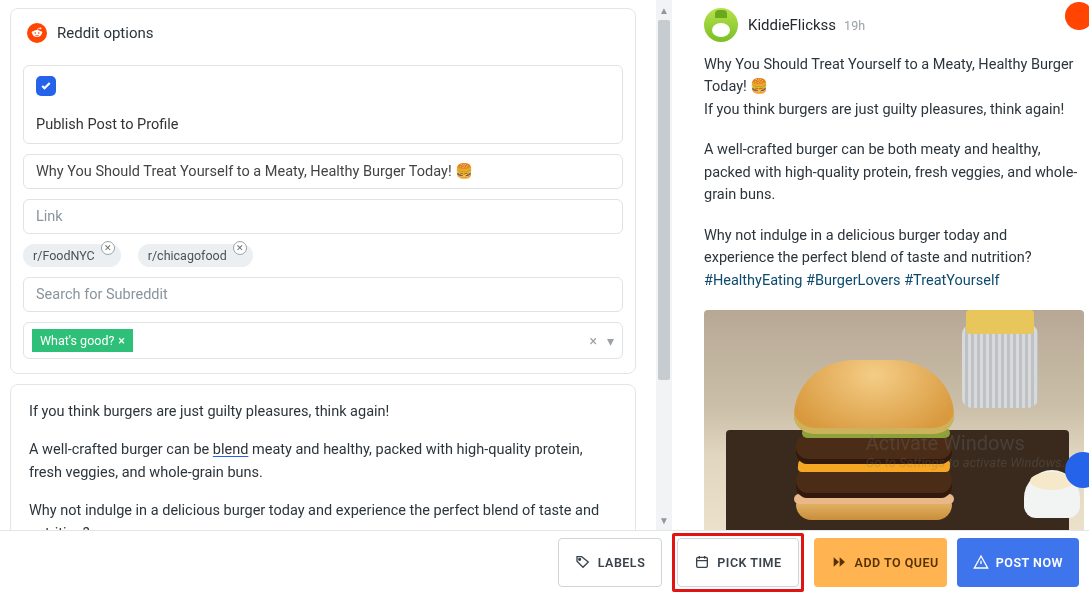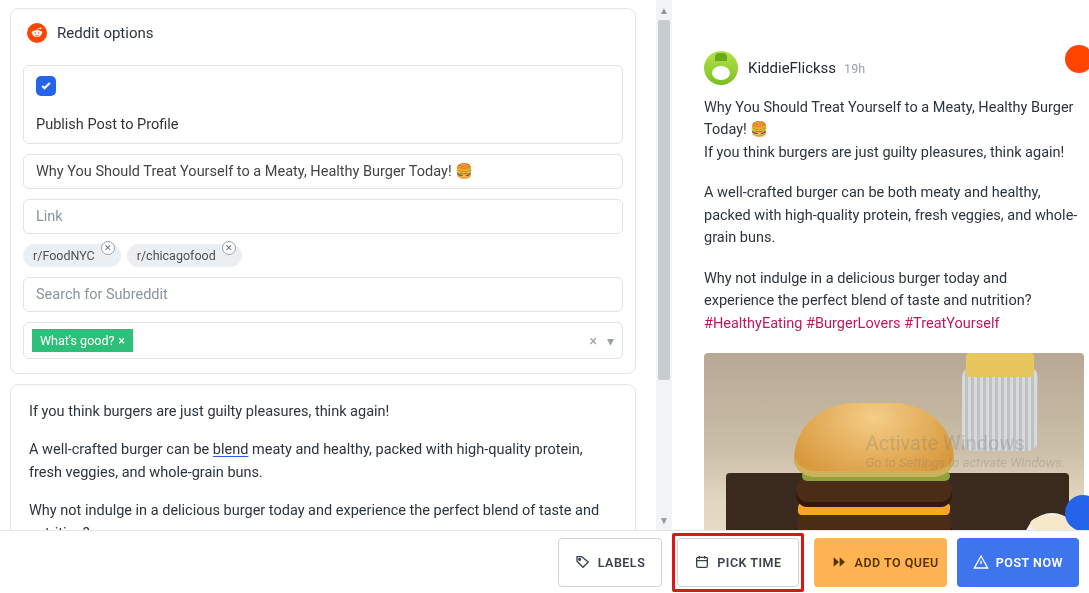--- a/index.html
+++ b/index.html
@@ -18,21 +18,21 @@
 .reddit-title { font-size: 15px; color: #2c353c; }
 
 .fields { padding: 6px 12px 14px 12px; }
 .field-box { border: 1px solid #dfe3e6; border-radius: 6px; padding: 8px 12px; margin-top: 10px; font-size: 14.5px; color: #444; background: #fff; }
 .field-box.check { padding: 10px 12px 10px 12px; }
 .checkbox { width: 20px; height: 20px; border-radius: 5px; background: #2563eb; display: inline-flex; align-items: center; justify-content: center; margin-bottom: 4px; }
 .checkbox svg { stroke: #fff; stroke-width: 3; fill: none; width: 12px; height: 12px; }
 .check-label { display: block; color: #333; margin-top: 16px; }
 .placeholder { color: #8a949c; }
 
-.chips { margin-top: 10px; display: flex; gap: 6px; }
+.chips { margin-top: 10px; display: flex; gap: 17px; }
 .chip { background: #eceff1; border-radius: 16px; padding: 4px 10px; font-size: 12.5px; color: #4a5258; display: inline-flex; align-items: center; position: relative; }
 .chip-remove { width: 14px; height: 14px; border-radius: 50%; border: 1px solid #9aa2a8; display: inline-flex; align-items: center; justify-content: center; font-size: 9px; color: #666; margin-left: 2px; position: relative; top: -8px; left: 4px; background: #fff; }
 
 .flair-row { margin-top: 10px; border: 1px solid #dfe3e6; border-radius: 6px; padding: 6px 8px; display: flex; align-items: center; }
 .flair-tag { background: #2ebf78; color: #fff; border-radius: 0; padding: 4px 8px; font-size: 12.5px; display: inline-flex; align-items: center; }
 .flair-tag .tx { padding-right: 4px; }
 .flair-tag .x { opacity: .9; font-weight: 600; }
 .flair-ctrl { margin-left: auto; display: flex; align-items: center; gap: 10px; color: #9aa2a8; }
 .flair-ctrl span { cursor: pointer; font-size: 14px; }
 
@@ -44,30 +44,30 @@
 
 
 .center-scroll { width: 32px; display: flex; justify-content: center; position: relative; }
 .scroll-track { position: absolute; top: 0; bottom: 0; right: 0; width: 16px; background: #f1f3f4; }
 .scroll-thumb { position: absolute; top: 20px; width: 12px; right: 2px; height: 360px; background: #c7ccd0; border-radius: 2px; }
 .scroll-arrow { position: absolute; width: 16px; height: 16px; right: 0; display: flex; align-items: center; justify-content: center; color: #9097a0; font-size: 10px; }
 .scroll-arrow.up { top: 2px; }
 .scroll-arrow.down { bottom: 2px; }
 
 
-.right-col { flex: 1; padding: 8px 0 16px 32px; overflow: hidden; position: relative; margin-top: 43px; }
+.right-col { flex: 1; padding: 8px 0 16px 32px; overflow: hidden; position: relative; }
 .preview-head { display: flex; align-items: center; margin-bottom: 12px; }
 .avatar { width: 34px; height: 34px; border-radius: 50%; background: linear-gradient(#b7e24b,#7abf24); display: inline-flex; align-items: center; justify-content: center; margin-right: 10px; position: relative; }
 .avatar:before { content:""; position:absolute; top:2px; left:50%; transform:translateX(-50%); width:12px; height:8px; border-radius:4px 4px 0 0; background:#6aa81c; }
 .avatar:after { content:""; position:absolute; bottom:5px; left:50%; transform:translateX(-50%); width:18px; height:14px; border-radius:50%; background:#fff; }
 .author-name { font-size: 15px; color: #24292e; margin-right: 8px; }
 .author-time { font-size: 12.5px; color: #9aa2a8; }
 .preview-body { font-size: 14.5px; line-height: 1.55; color: #2c353c; padding-right: 10px; }
 .preview-body p { margin: 0 0 18px 0; }
-.preview-body .hashtags a { color: #be185d; text-decoration: none; }
+.preview-body .hashtags a { color: #0c4a6e; text-decoration: none; }
 
 .preview-image { margin-top: 4px; width: 380px; height: 244px; border-radius: 4px; position: relative; overflow: hidden; background: linear-gradient(180deg,#b7a895 0%,#cbbfa9 40%,#e1d6bf 60%,#efe5cf 100%); }
 .board { position:absolute; left:22px; right:15px; bottom:0; top:120px; background:#3a2a1e; border-radius:4px; }
 .burger-bun-top { position:absolute; left:90px; bottom:120px; width:160px; height:74px; border-radius:80px 80px 28px 28px / 74px 74px 24px 24px; background: radial-gradient(ellipse at 50% 20%, #f4cd87, #d99a3f 80%); box-shadow: inset 0 -6px 0 #ccb25a; }
 .pickles { position:absolute; left:98px; bottom:116px; width:148px; height:10px; background:#8ea23c; border-radius:6px; }
 .patty { position:absolute; left:92px; width:156px; height:30px; border-radius:12px; background:#4a2c17; box-shadow: inset 0 -5px 0 #32190b; }
 .p1 { bottom:90px; }
 .cheese { position:absolute; left:94px; bottom:82px; width:152px; height:12px; background:#f5a623; transform: skewX(-4deg); border-radius:4px; }
 .p2 { bottom:56px; }
 .sauce { position:absolute; left:90px; bottom:50px; width:160px; height:10px; background:#e8b78a; border-radius:8px; }

